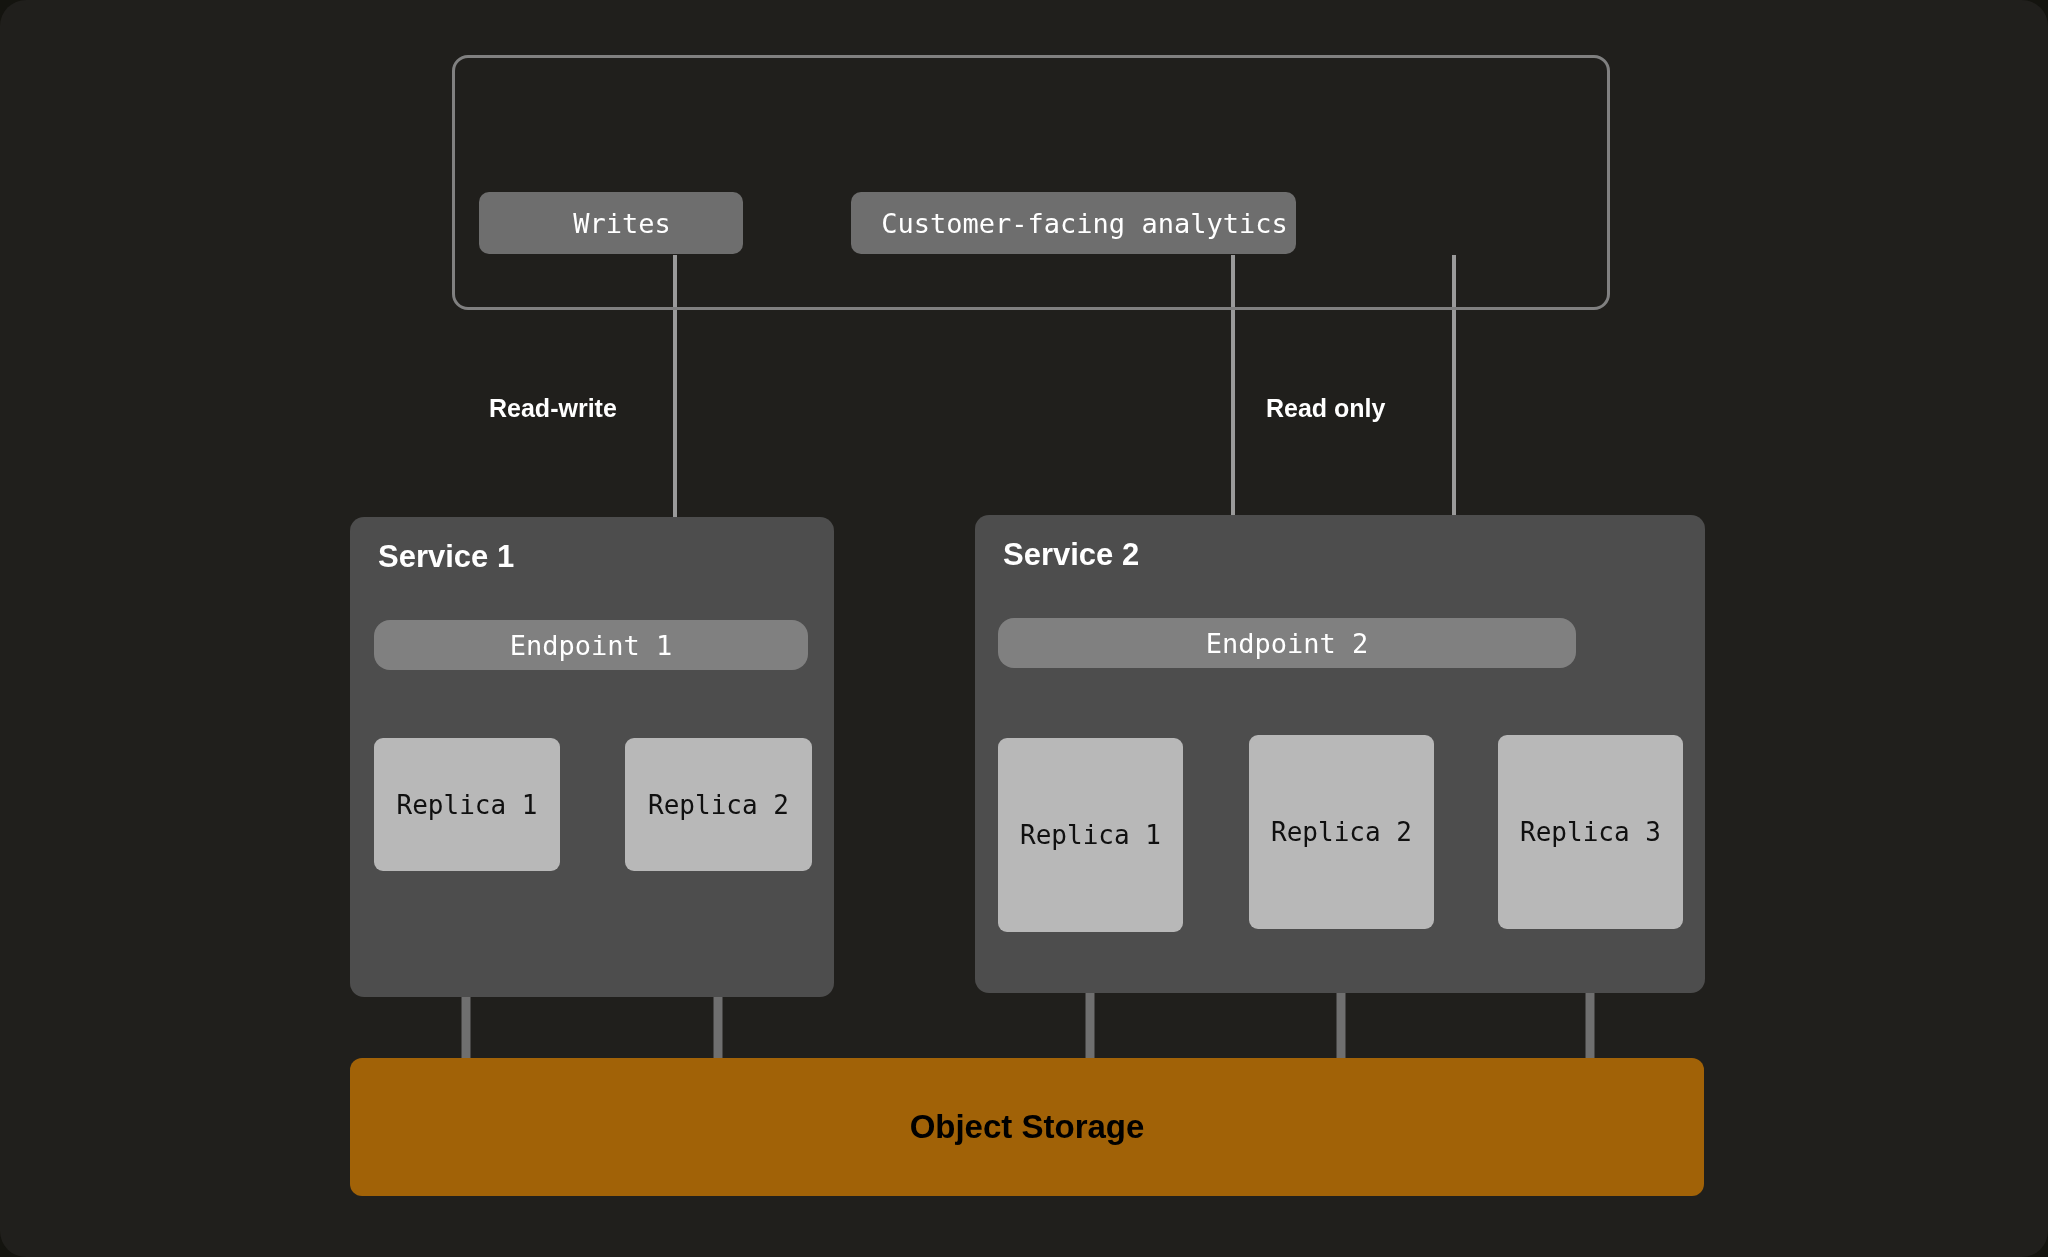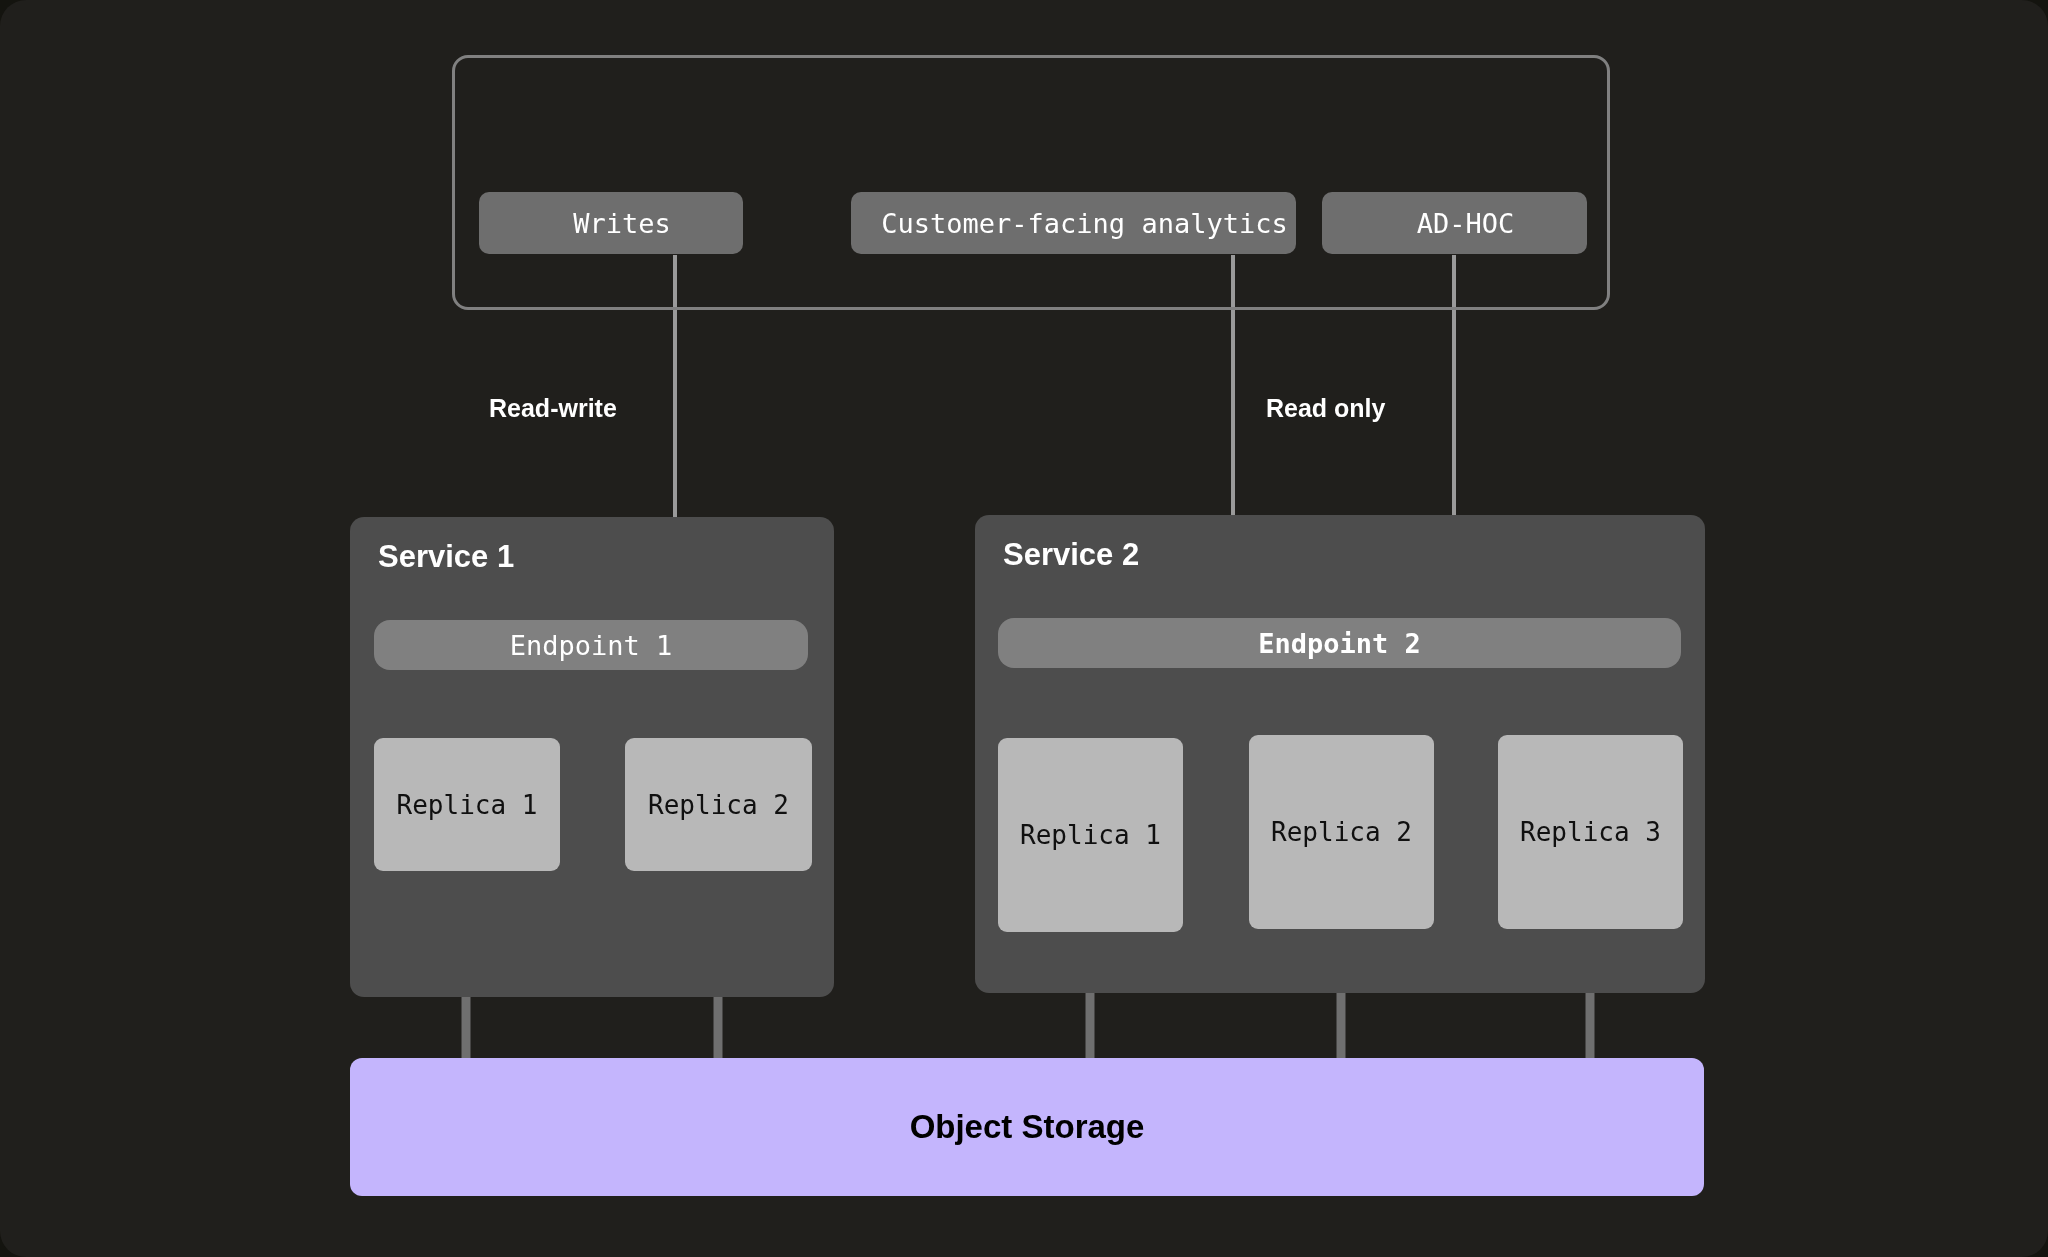--- a/index.html
+++ b/index.html
@@ -92,21 +92,21 @@
     border-radius: 16px;
     color: #ffffff;
     font-family: "DejaVu Sans Mono", "Liberation Mono", monospace;
     font-size: 27px;
     display: flex;
     align-items: center;
     justify-content: center;
     height: 50px;
   }
   #endpoint-1 { left: 374px; top: 620px; width: 434px; }
-  #endpoint-2 { left: 998px; top: 618px; width: 683px; font-weight: bold; }
+  #endpoint-2 { left: 998px; top: 618px; width: 578px; }
 
   
   .replica {
     background: #b8b8b8;
     border-radius: 9px;
     color: #101010;
     font-family: "DejaVu Sans Mono", "Liberation Mono", monospace;
     font-size: 26px;
     display: flex;
     align-items: center;
@@ -115,21 +115,21 @@
   #s1-replica-1 { left: 374px;  top: 738px; width: 186px; height: 133px; }
   #s1-replica-2 { left: 625px;  top: 738px; width: 187px; height: 133px; }
   #s2-replica-1 { left: 998px;  top: 738px; width: 185px; height: 194px; }
   #s2-replica-2 { left: 1249px; top: 735px; width: 185px; height: 194px; }
   #s2-replica-3 { left: 1498px; top: 735px; width: 185px; height: 194px; }
 
   
   #object-storage {
     left: 350px; top: 1058px;
     width: 1354px; height: 138px;
-    background: #c4b5fd;
+    background: #a16207;
     border-radius: 12px;
     color: #000000;
     font-size: 33px;
     font-weight: bold;
     display: flex;
     align-items: center;
     justify-content: center;
   }
 </style>
 </head>
@@ -161,21 +161,20 @@
     <path d="M 718 865 L 718 1062" stroke="#6f6f6f" stroke-width="9" fill="none"></path>
     <path d="M 1090 926 L 1090 1062" stroke="#6f6f6f" stroke-width="9" fill="none"></path>
     <path d="M 1341 923 L 1341 1062" stroke="#6f6f6f" stroke-width="9" fill="none"></path>
     <path d="M 1590 923 L 1590 1062" stroke="#6f6f6f" stroke-width="9" fill="none"></path>
   </svg>
 
   <div class="node" id="workloads-frame"></div>
 
   <div class="node wl-btn" id="wl-writes">Writes</div>
   <div class="node wl-btn" id="wl-customer">Customer-facing analytics</div>
-  <div class="node wl-btn" id="wl-adhoc">AD-HOC</div>
 
   <div class="edge-label" id="label-read-write">Read-write</div>
   <div class="edge-label" id="label-read-only">Read only</div>
 
   <div class="node service" id="service-1">
     <div class="service-title">Service 1</div>
   </div>
   <div class="node endpoint" id="endpoint-1">Endpoint 1</div>
   <div class="node replica" id="s1-replica-1">Replica 1</div>
   <div class="node replica" id="s1-replica-2">Replica 2</div>

